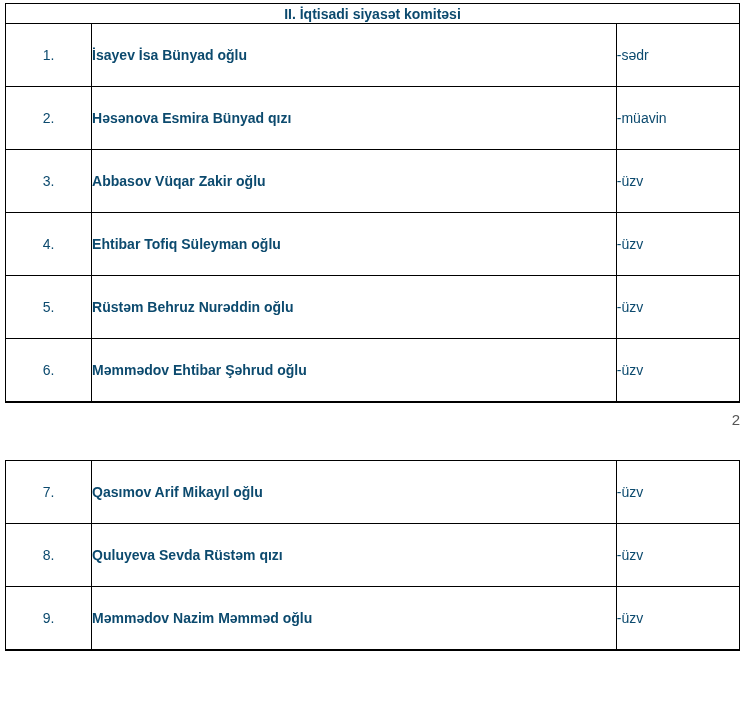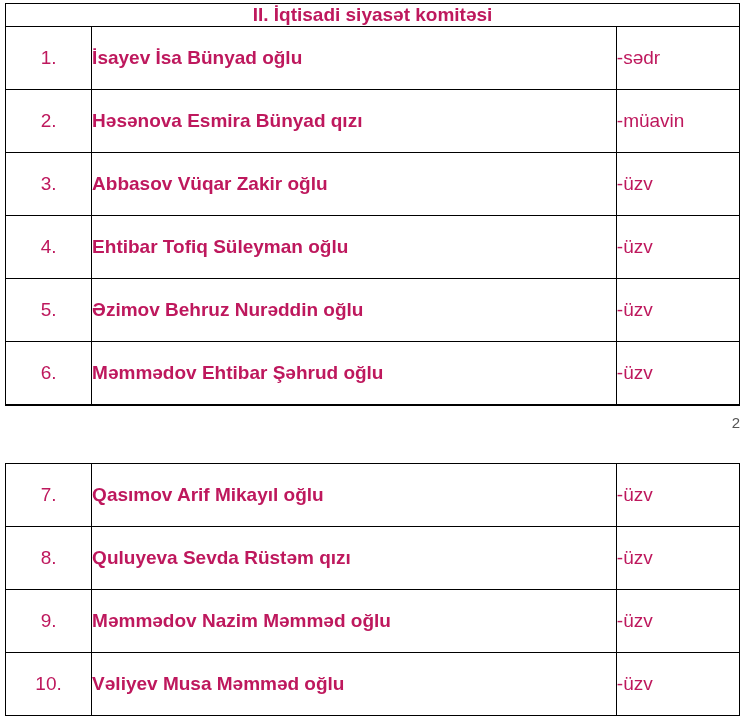--- a/index.html
+++ b/index.html
@@ -16,22 +16,22 @@
     overflow: hidden;
   }
   table.cmte {
     border-collapse: collapse;
     table-layout: fixed;
     width: 735px;
     margin-left: 5px;
   }
   table.cmte td {
     border: 1px solid #000000;
-    font-size: 19px;
-    color: #be185d;
+    font-size: 14px;
+    color: #0c4a6e;
     vertical-align: middle;
     padding: 0;
     overflow: hidden;
     white-space: nowrap;
   }
   col.c-num  { width: 86px; }
   col.c-name { width: 524px; }
   col.c-role { width: 123px; }
   td.title-cell {
     border: 2px solid #000000;
@@ -94,21 +94,21 @@
         </tr>
 
         <tr>
           <td class="num-cell">4.</td>
           <td class="name-cell">Ehtibar Tofiq Süleyman oğlu</td>
           <td class="role-cell">-üzv</td>
         </tr>
 
         <tr>
           <td class="num-cell">5.</td>
-          <td class="name-cell">Əzimov Behruz Nurəddin oğlu</td>
+          <td class="name-cell">Rüstəm Behruz Nurəddin oğlu</td>
           <td class="role-cell">-üzv</td>
         </tr>
 
         <tr>
           <td class="num-cell">6.</td>
           <td class="name-cell">Məmmədov Ehtibar Şəhrud oğlu</td>
           <td class="role-cell">-üzv</td>
         </tr>
       </tbody>
   </table>
@@ -134,21 +134,16 @@
           <td class="name-cell">Quluyeva Sevda Rüstəm qızı</td>
           <td class="role-cell">-üzv</td>
         </tr>
 
         <tr>
           <td class="num-cell">9.</td>
           <td class="name-cell">Məmmədov Nazim Məmməd oğlu</td>
           <td class="role-cell">-üzv</td>
         </tr>
 
-        <tr>
-          <td class="num-cell">10.</td>
-          <td class="name-cell">Vəliyev Musa Məmməd oğlu</td>
-          <td class="role-cell">-üzv</td>
-        </tr>
       </tbody>
   </table>
 
 </div>
 
 </body></html>

